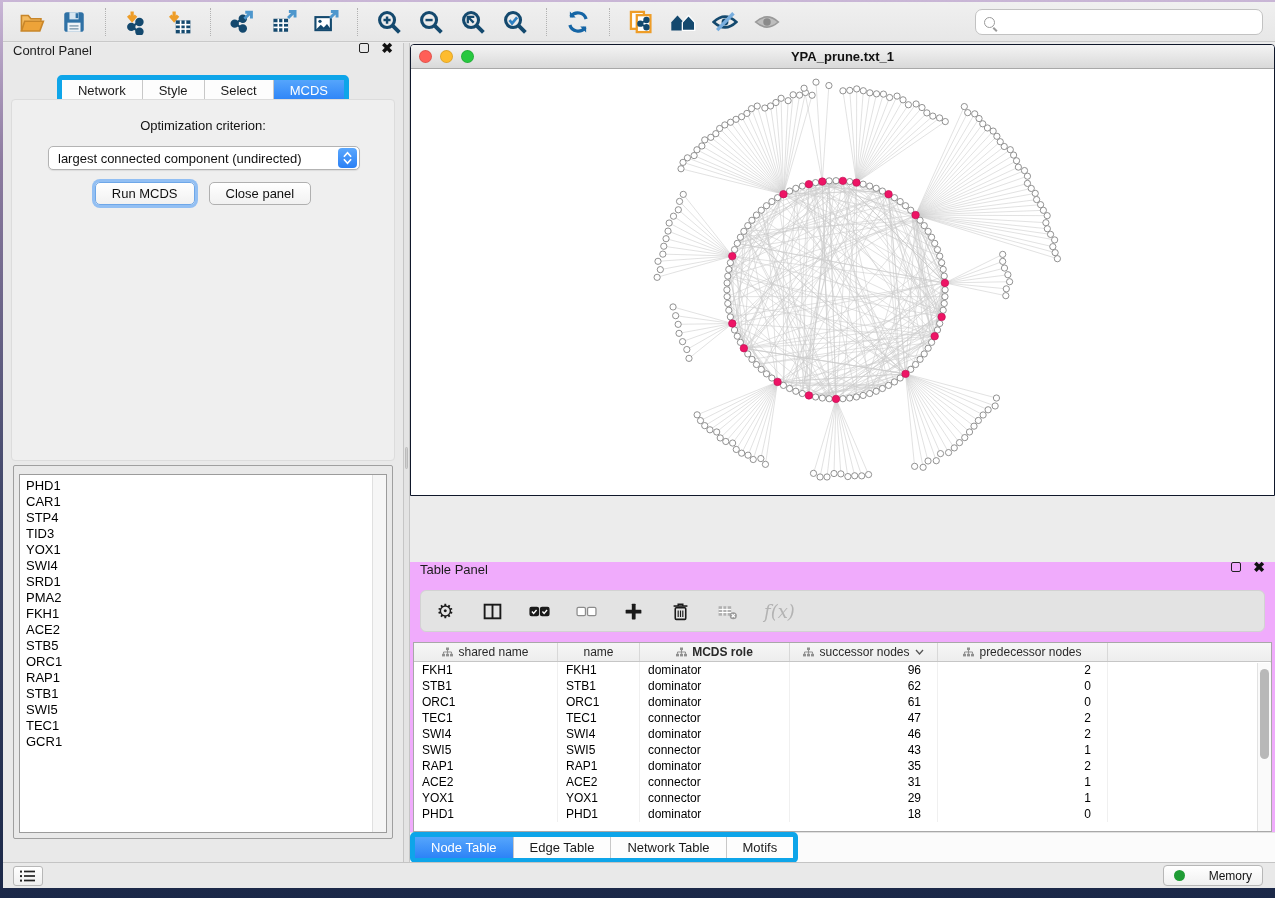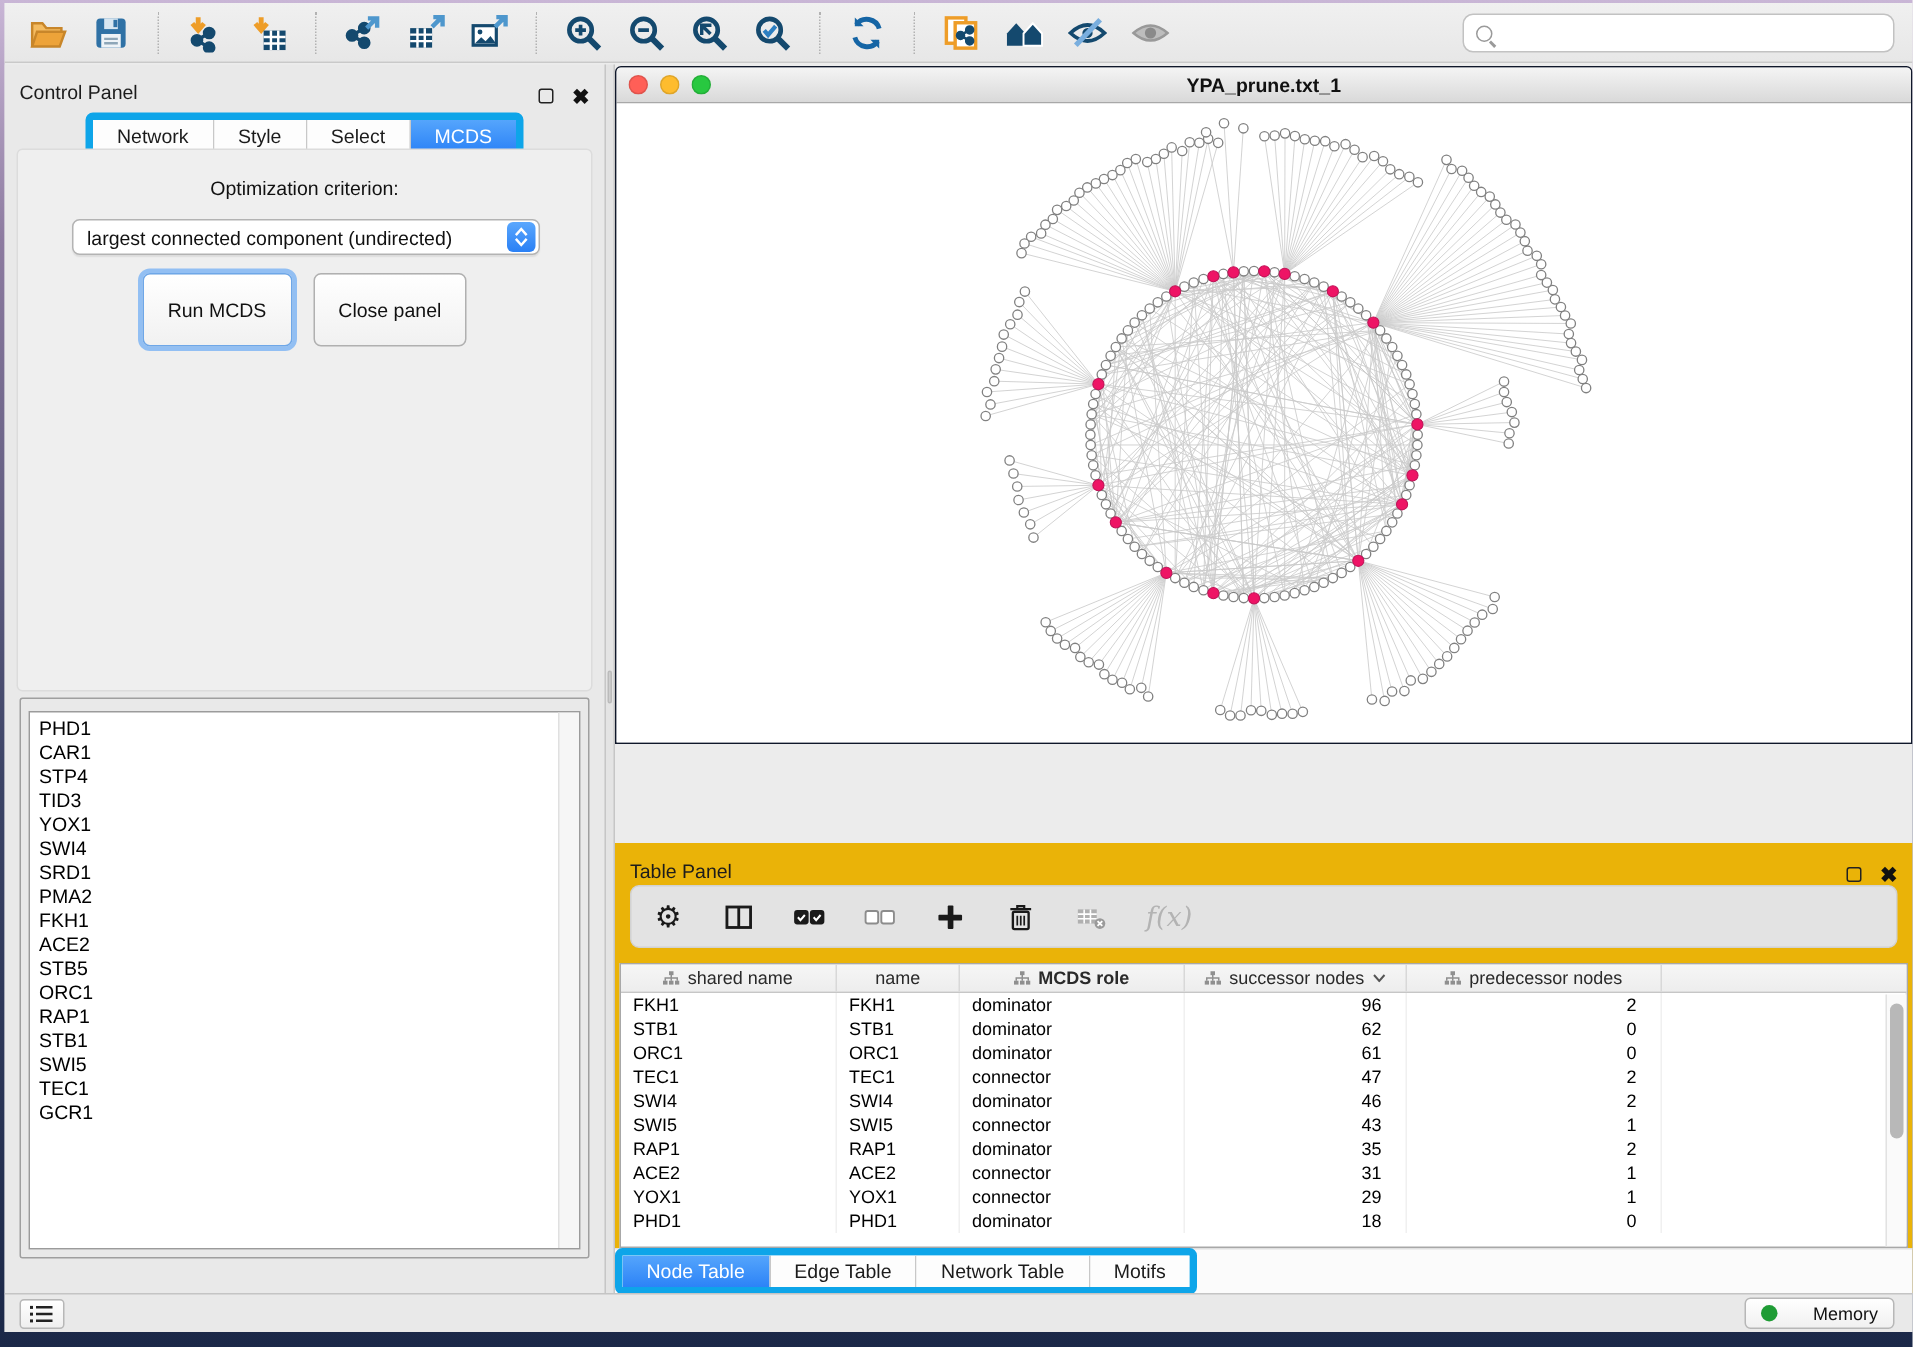--- a/index.html
+++ b/index.html
@@ -26,57 +26,57 @@
   #search-wrap {
     position:absolute; right:12px; top:7px; width:288px; height:26px;
     background:#fff; border:1px solid #c2c2c2; border-radius:7px;
     display:flex; align-items:center; padding-left:8px;
   }
   #search-glyph { width:11px; height:11px; border:1.6px solid #9a9a9a; border-radius:50%; position:relative; }
   #search-glyph::after { content:""; position:absolute; left:9px; top:9px; width:5px; height:1.6px; background:#9a9a9a; transform:rotate(45deg); transform-origin:0 0; }
   #search-input { border:none; outline:none; background:transparent; flex:1; font-size:13px; padding:0 6px; }
   
   #control-panel { position:absolute; left:0; top:41px; width:400px; height:819px; background:#e9e9e9; }
-  .panel-head { height:26px; display:flex; align-items:flex-end; padding:0 10px; }
+  .panel-head { height:26px; display:flex; align-items:flex-start; padding:0 10px; }
   .panel-title { font-size:13px; color:#1c1c1c; }
   .panel-head .spacer { flex:1; }
   .float-btn { width:10px; height:10px; border:1.6px solid #222; border-radius:2px; margin-right:12px; }
   .close-btn { font-size:14px; font-weight:bold; color:#111; line-height:10px; }
   #cp-tabs { display:flex; justify-content:center; margin-top:6px; }
   .seg { display:flex; border:5px solid #0ea5e9; border-radius:5px; overflow:hidden; background:#fff; }
   .seg-item { font-size:13px; color:#1b1b1b; padding:3px 16px; border-right:1px solid #c8c8c8; background:#fdfdfd; }
   .seg-item:last-child { border-right:none; }
   .seg-item.sel { background:linear-gradient(#55a5fc,#2c83f7); color:#fff; }
   #cp-card { position:absolute; left:8px; top:56px; width:384px; height:362px; background:#efefef; border:1px solid #dcdcdc; border-radius:4px; }
   #opt-label { text-align:center; margin-top:18px; font-size:13px; color:#111; }
   #opt-select { position:absolute; left:36px; top:46px; width:312px; height:24px; background:#fff; border:1px solid #b3b3b3; border-radius:5px; display:flex; align-items:center; box-shadow:0 1px 1px rgba(0,0,0,.08); }
   #opt-select .val { flex:1; font-size:13px; padding-left:9px; color:#111; white-space:nowrap; }
   #opt-stepper { width:19px; height:20px; margin-right:2px; border-radius:4px; background:linear-gradient(#5aa7fd,#2a80f5); display:flex; flex-direction:column; align-items:center; justify-content:center; }
   #opt-stepper svg { width:9px; height:7px; display:block; }
   #cp-buttons { position:absolute; left:0; top:82px; width:100%; display:flex; justify-content:center; gap:14px; }
-  .mac-btn { font-size:13px; color:#111; background:linear-gradient(#ffffff,#f1f1f1); border:1px solid #b0b0b0; border-radius:5px; padding:16px 16px; }
+  .mac-btn { font-size:13px; color:#111; background:linear-gradient(#ffffff,#f1f1f1); border:1px solid #b0b0b0; border-radius:5px; padding:3px 16px; }
   .mac-btn.focus { box-shadow:0 0 0 3px rgba(95,165,245,.65); border-color:#6ea7e8; }
   #mcds-fieldset { position:absolute; left:10px; top:422px; width:380px; height:374px; border:1px solid #9f9f9f; border-radius:2px; background:#e9e9e9; }
   #mcds-legend { position:absolute; left:8px; top:-8px; background:#e9e9e9; padding:0 4px; font-size:13px; color:#111;margin-top:28px; }
   #mcds-list { position:absolute; left:5px; top:8px; right:5px; bottom:5px; background:#fff; border:1px solid #9b9b9b; overflow:hidden; }
   #mcds-items { padding:3px 0 0 6px; }
   .mcds-item { font-size:13px; color:#000; line-height:16px; }
   #mcds-scroll { position:absolute; right:0; top:0; bottom:0; width:14px; background:#f6f6f6; border-left:1px solid #e0e0e0; }
   
   #v-divider { position:absolute; left:400px; top:41px; width:7px; height:819px; background:#e4e4e4; border-left:1px solid #c6c6c6; border-right:1px solid #c6c6c6; }
   #v-grip { position:absolute; left:1px; top:404px; width:3px; height:22px; background:#cfcfcf; border:1px solid #bbb; border-radius:2px; }
   
   #network-window { position:absolute; left:407px; top:42px; width:865px; height:452px; border:1px solid #0f172a; border-radius:4px 4px 0 0; background:#fff; overflow:hidden; }
   #nw-titlebar { height:24px; background:linear-gradient(#f4f4f4,#d9d9d9); border-bottom:1px solid #a8a8a8; position:relative; display:flex; align-items:center; }
   .light { width:13px; height:13px; border-radius:50%; margin-left:8px; }
   #nw-title { position:absolute; left:0; right:0; text-align:center; font-size:13px; font-weight:600; color:#111; }
   #nw-canvas { position:absolute; left:0; top:24px; right:0; bottom:0; background:#fff; }
   #nw-canvas svg { width:100%; height:100%; display:block; }
   
-  #table-panel { position:absolute; left:407px; top:560px; width:865px; height:300px; background:#eab308; }
+  #table-panel { position:absolute; left:407px; top:560px; width:865px; height:300px; background:#f0abfc; }
   #tp-toolbar { position:absolute; left:10px; right:10px; top:28px; height:42px; background:#e3e3e3; border:1px solid #d2d2d2; border-radius:6px; display:flex; align-items:center; padding-left:14px; gap:26px; }
   .tp-icon { display:flex; align-items:center; justify-content:center; height:26px; }
   .tp-icon svg { display:block; }
   .fx-label { font-size:18px; font-style:italic; font-family:"DejaVu Serif", serif; color:#b3b3b3; }
   #tp-table { position:absolute; left:3px; right:3px; top:80px; height:190px; background:#fff; border:1px solid #a8a8a8; overflow:hidden; }
   #tp-header { display:flex; height:19px; background:linear-gradient(#f6f6f6,#ededed); border-bottom:1px solid #c6c6c6; }
   .th { display:flex; align-items:center; justify-content:center; gap:5px; font-size:12px; color:#2a2a2a; border-right:1px solid #d8d8d8; overflow:hidden; }
   .th:last-child { border-right:none; }
   .tree-ico { width:11px; height:10px; flex:0 0 auto; }
   .sort-ico { width:9px; height:6px; }

